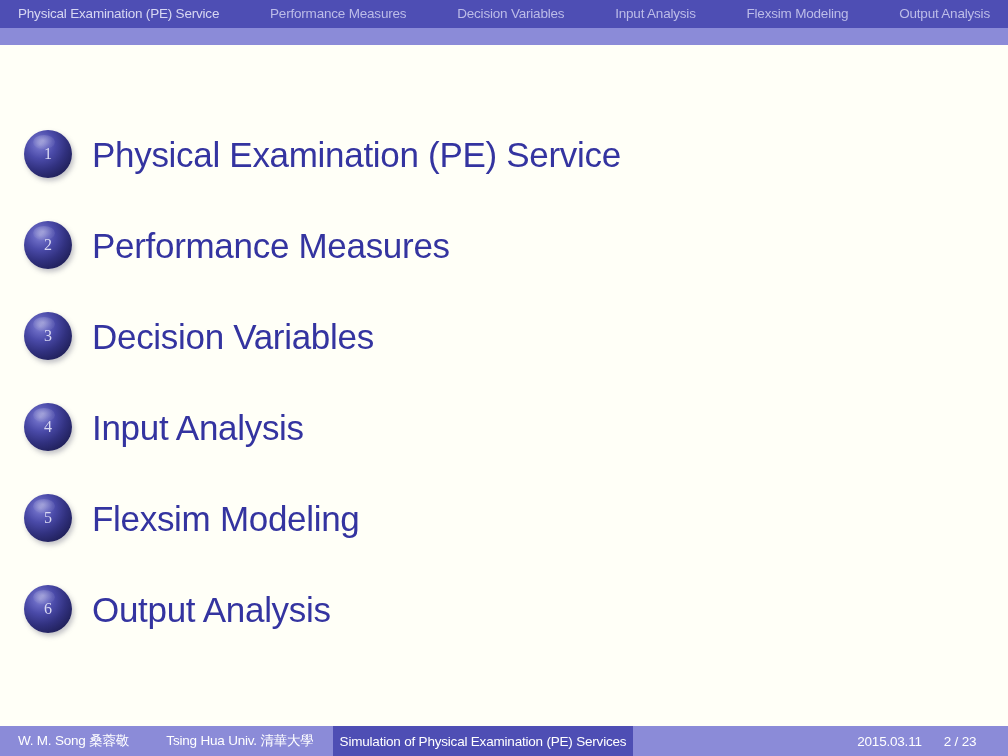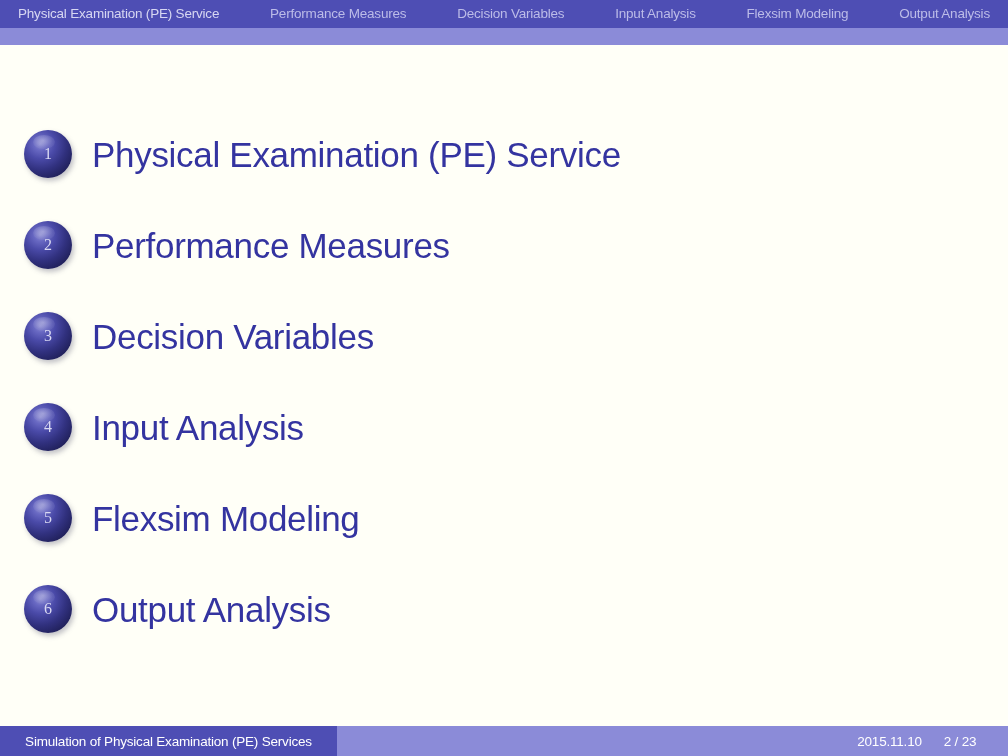--- a/index.html
+++ b/index.html
@@ -152,21 +152,21 @@
     width: 147px;
     justify-content: center;
   }
   .seg-institute {
     background: #8b8bd8;
     width: 186px;
     justify-content: center;
   }
   .seg-title {
     background: #4e4eb4;
-    width: 337px;
+    width: 300px;
     justify-content: center;
     padding: 13px 4px;
     box-sizing: border-box;
   }
   .seg-spacer {
     background: #8b8bd8;
     flex: 1 1 auto;
   }
   .seg-date {
     background: #8b8bd8;
@@ -236,17 +236,19 @@
       <div class="toc-bullet">
         <span class="toc-number">6</span>
       </div>
       <div class="toc-label">Output Analysis</div>
     </div>
 
   </div>
 </div>
 
 <div id="footer">
+  <div class="footer-seg seg-author">W. M. Song 桑蓉敬</div>
+  <div class="footer-seg seg-institute">Tsing Hua Univ. 清華大學</div>
   <div class="footer-seg seg-title">Simulation of Physical Examination (PE) Services</div>
   <div class="footer-seg seg-spacer"></div>
-  <div class="footer-seg seg-date">2015.11.10</div>
+  <div class="footer-seg seg-date">2015.03.11</div>
   <div class="footer-seg seg-page">2 / 23</div>
 </div>
 
 </body></html>

